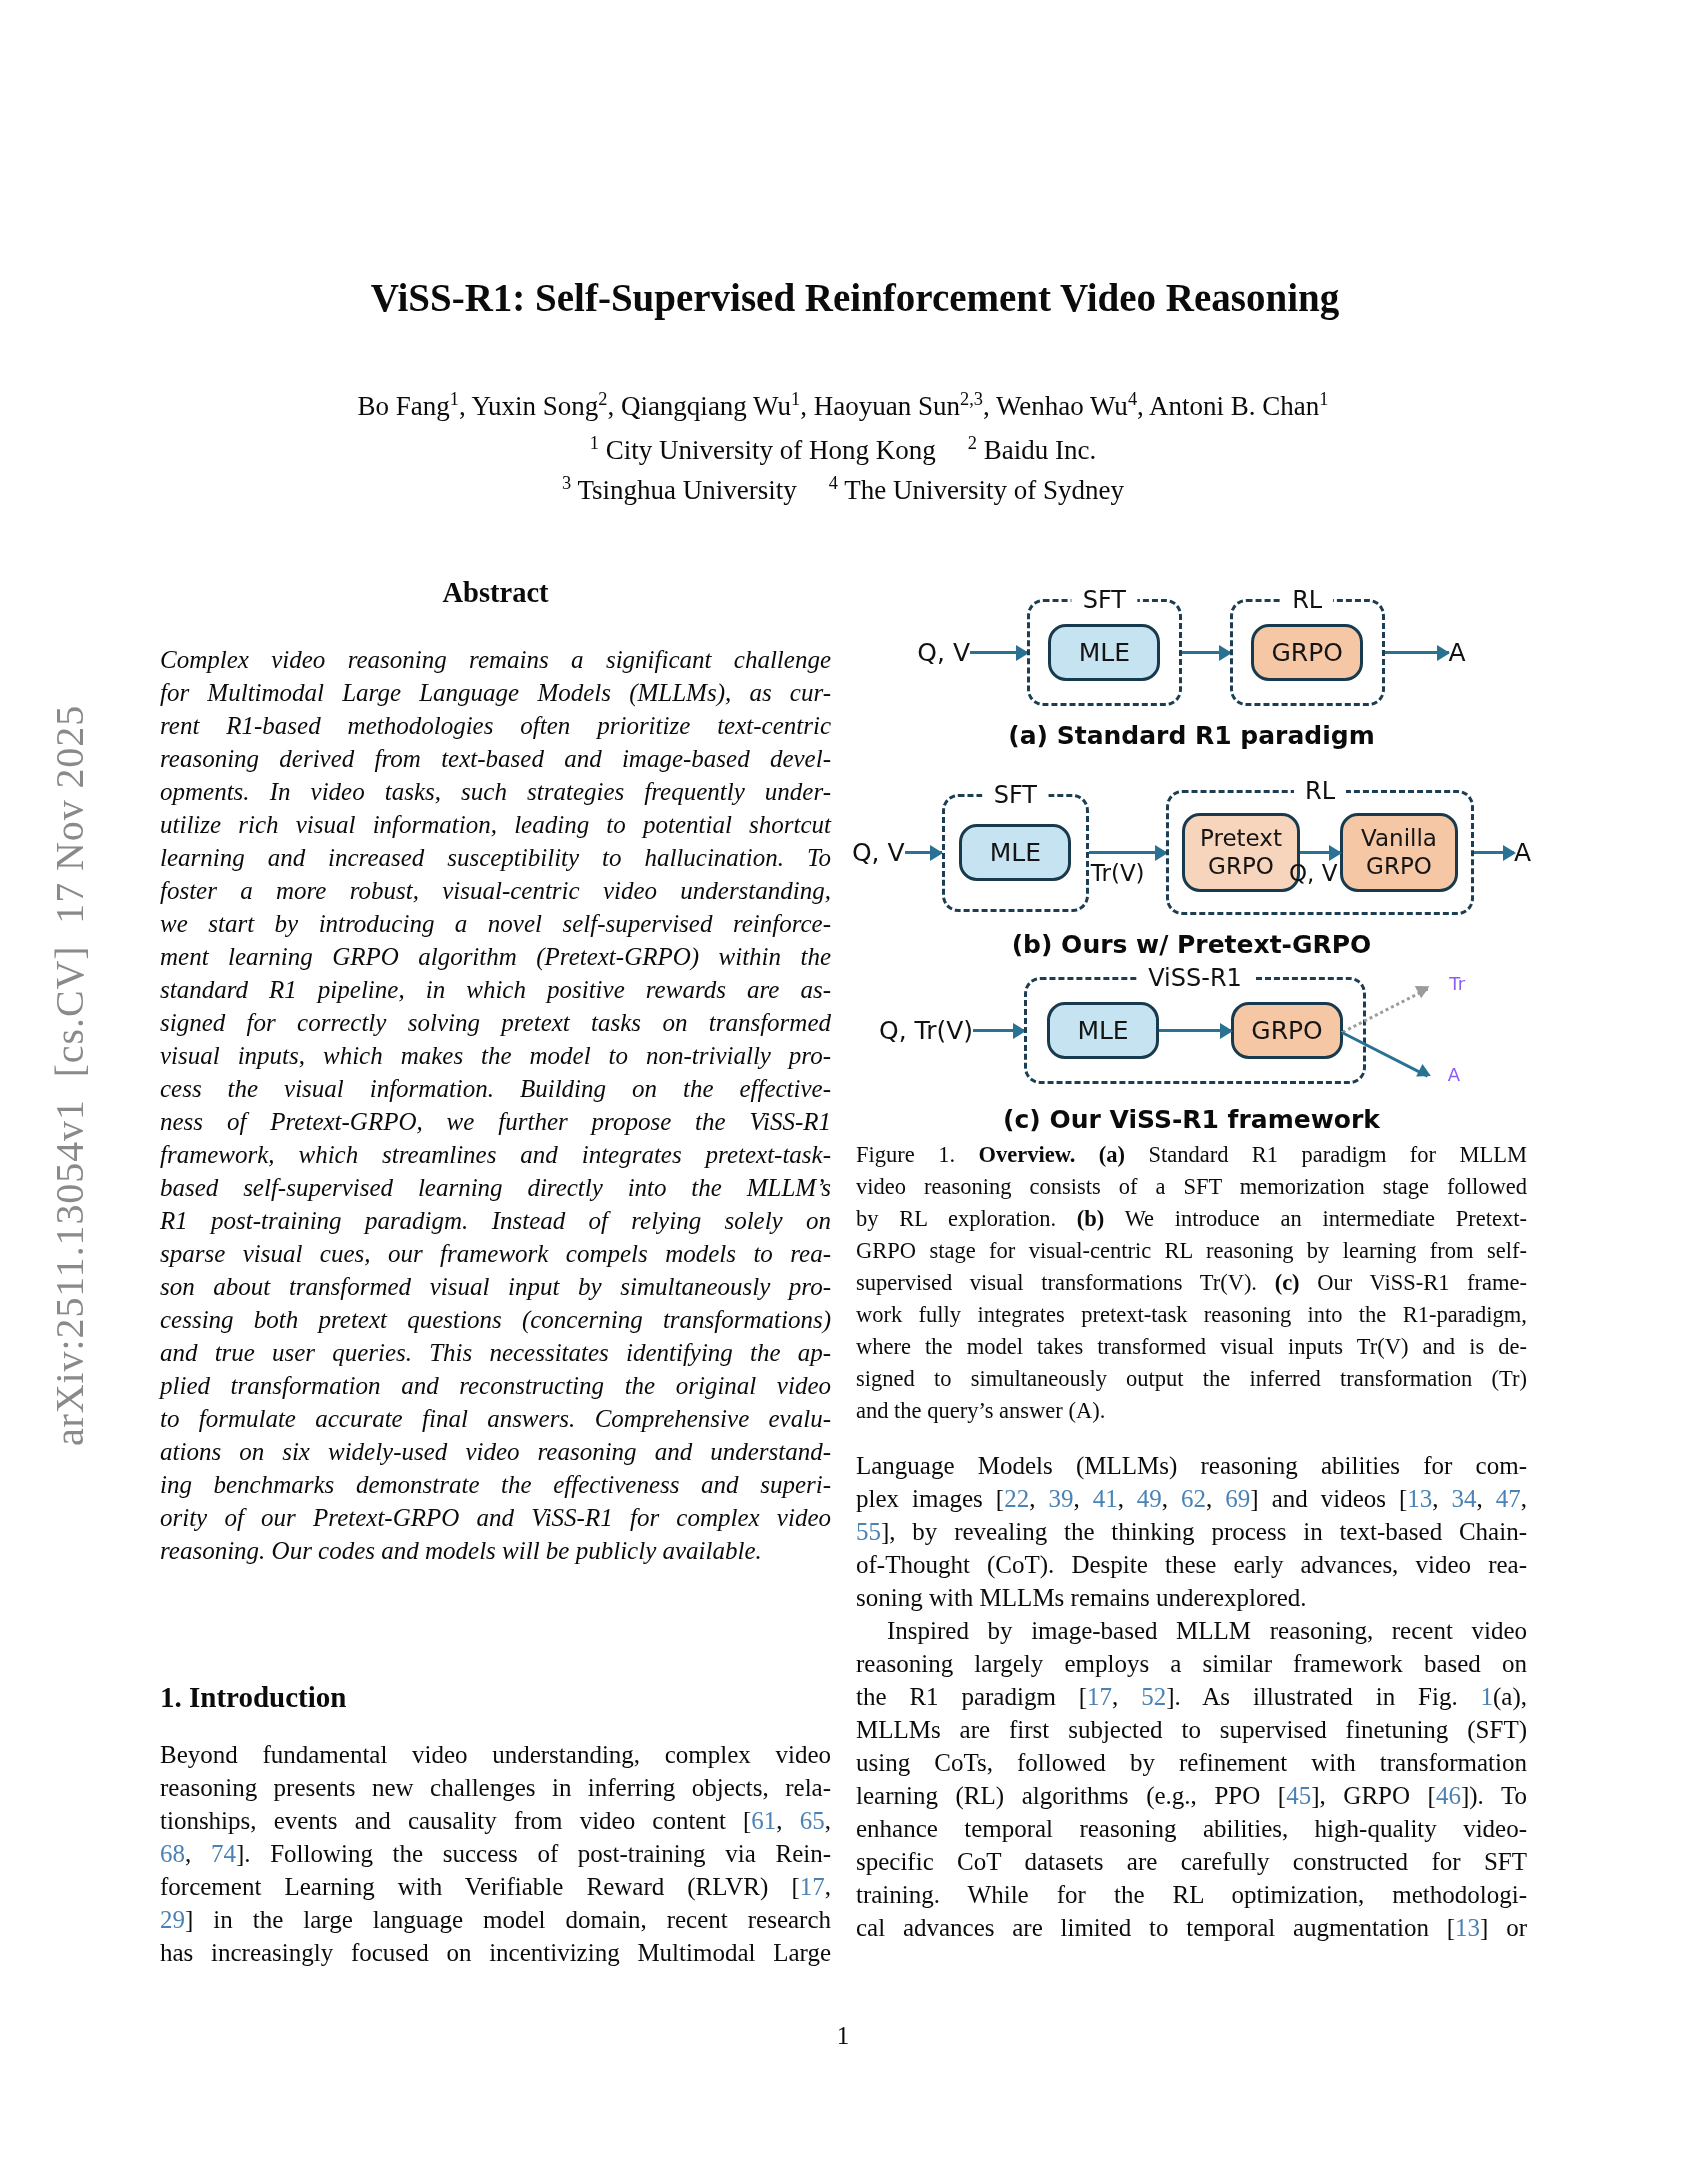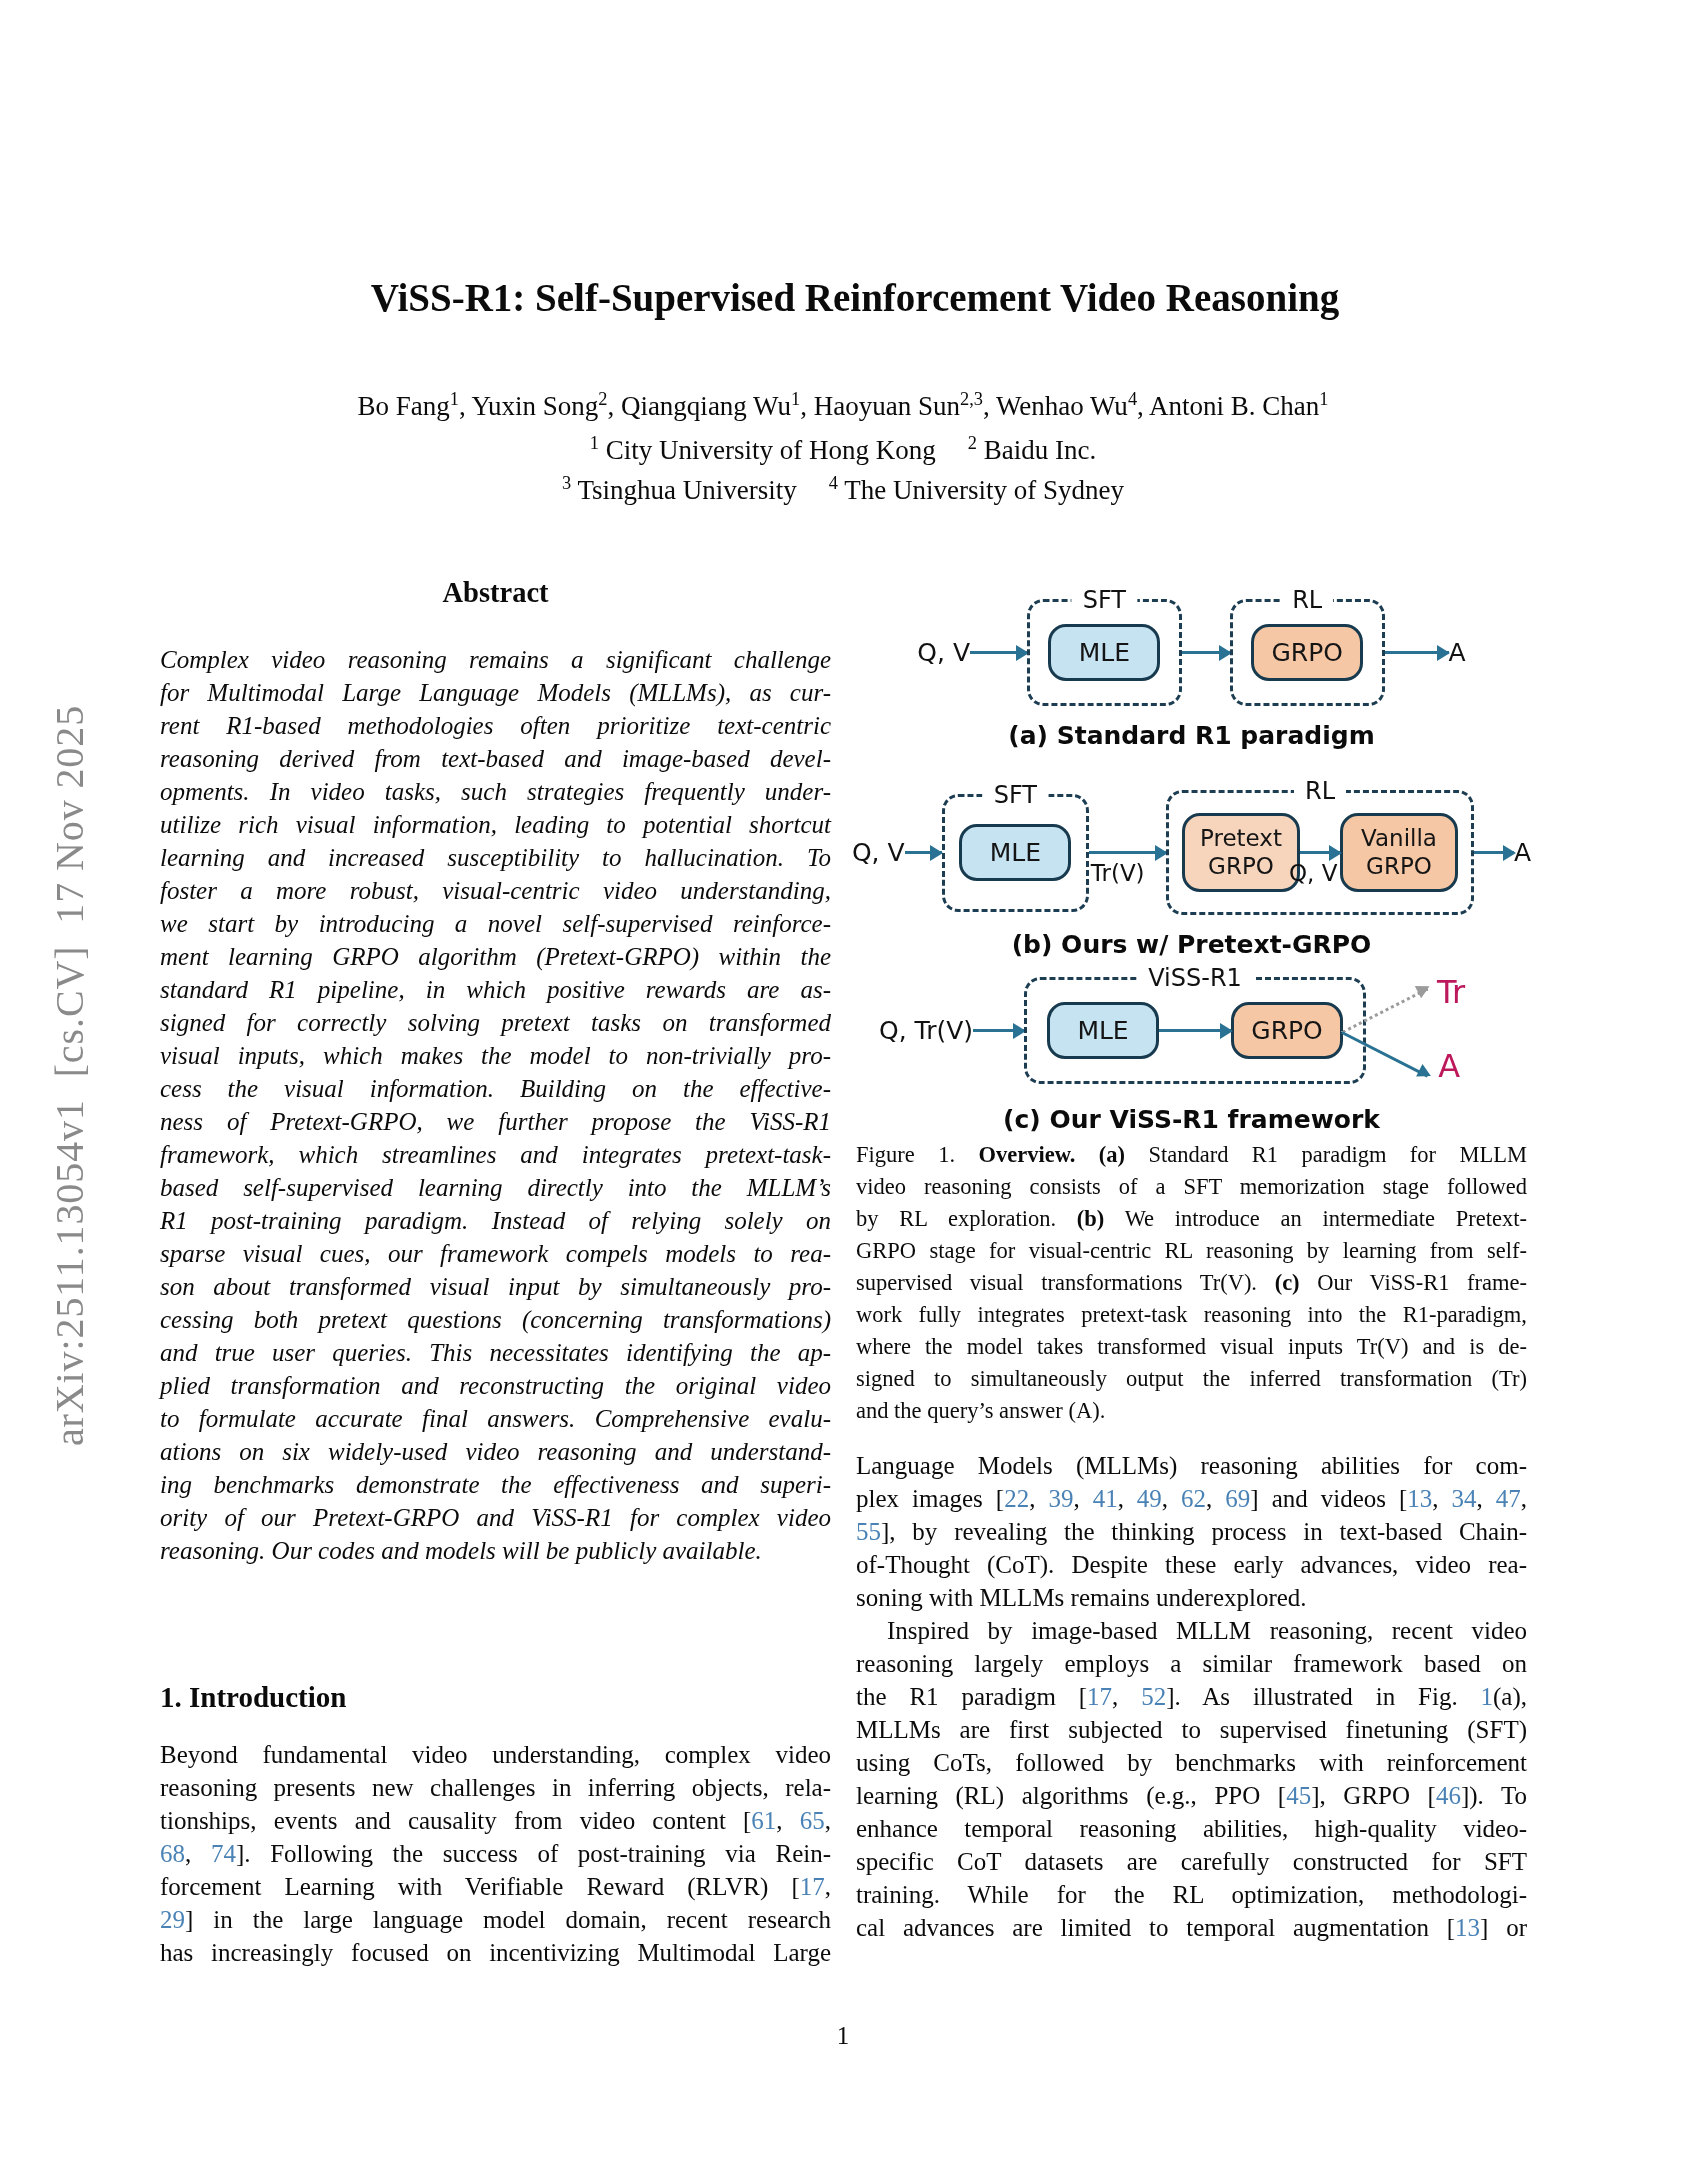--- a/index.html
+++ b/index.html
@@ -116,21 +116,21 @@
   .fork{position:relative;width:138px;height:119px;flex:none;}
   .arm{position:absolute;left:-24px;top:50%;width:96px;height:0;transform-origin:left center;}
   .arm.up{border-top:3.2px dotted #9b9b9b;transform:rotate(-27deg);}
   .arm.down{border-top:3.2px solid #2a7293;transform:rotate(27deg);}
   .arm::after{
     content:"";position:absolute;right:-2.8px;top:-10px;
     border-top:7.8px solid transparent;border-bottom:7.8px solid transparent;
   }
   .arm.up::after{border-left:13px solid #9b9b9b;}
   .arm.down::after{border-left:13px solid #2a7293;}
-  .fork-lbl{position:absolute;font-size:32px;color:#be185d;text-align:right;}
+  .fork-lbl{position:absolute;font-size:18px;color:#8b5cf6;text-align:right;}
   .fork-lbl.tr{right:39px;top:1.8px;}
   .fork-lbl.a{right:44px;bottom:5.5px;}
 </style>
 </head>
 <body>
 
 <div class="page">
 
   <div class="watermark">
     <span>arXiv:2511.13054v1  [cs.CV]  17 Nov 2025</span>
@@ -279,21 +279,21 @@
         <div class="tline">plex images [<span class="cite">22</span>, <span class="cite">39</span>, <span class="cite">41</span>, <span class="cite">49</span>, <span class="cite">62</span>, <span class="cite">69</span>] and videos [<span class="cite">13</span>, <span class="cite">34</span>, <span class="cite">47</span>,</div>
         <div class="tline"><span class="cite">55</span>], by revealing the thinking process in text-based Chain-</div>
         <div class="tline">of-Thought (CoT). Despite these early advances, video rea-</div>
         <div class="tline noJust">soning with MLLMs remains underexplored.</div>
       </div>
     <div>
         <div class="tline indent">Inspired by image-based MLLM reasoning, recent video</div>
         <div class="tline">reasoning largely employs a similar framework based on</div>
         <div class="tline">the R1 paradigm [<span class="cite">17</span>, <span class="cite">52</span>].   As illustrated in Fig. <span class="cite">1</span>(a),</div>
         <div class="tline">MLLMs are first subjected to supervised finetuning (SFT)</div>
-        <div class="tline">using CoTs, followed by benchmarks with reinforcement</div>
+        <div class="tline">using CoTs, followed by refinement with transformation</div>
         <div class="tline">learning (RL) algorithms (e.g., PPO [<span class="cite">45</span>], GRPO [<span class="cite">46</span>]). To</div>
         <div class="tline">enhance temporal reasoning abilities, high-quality video-</div>
         <div class="tline">specific CoT datasets are carefully constructed for SFT</div>
         <div class="tline">training.   While for the RL optimization, methodologi-</div>
         <div class="tline">cal advances are limited to temporal augmentation [<span class="cite">13</span>] or</div>
       </div>
   </div>
 
   <div class="pageno">1</div>
 </div>

